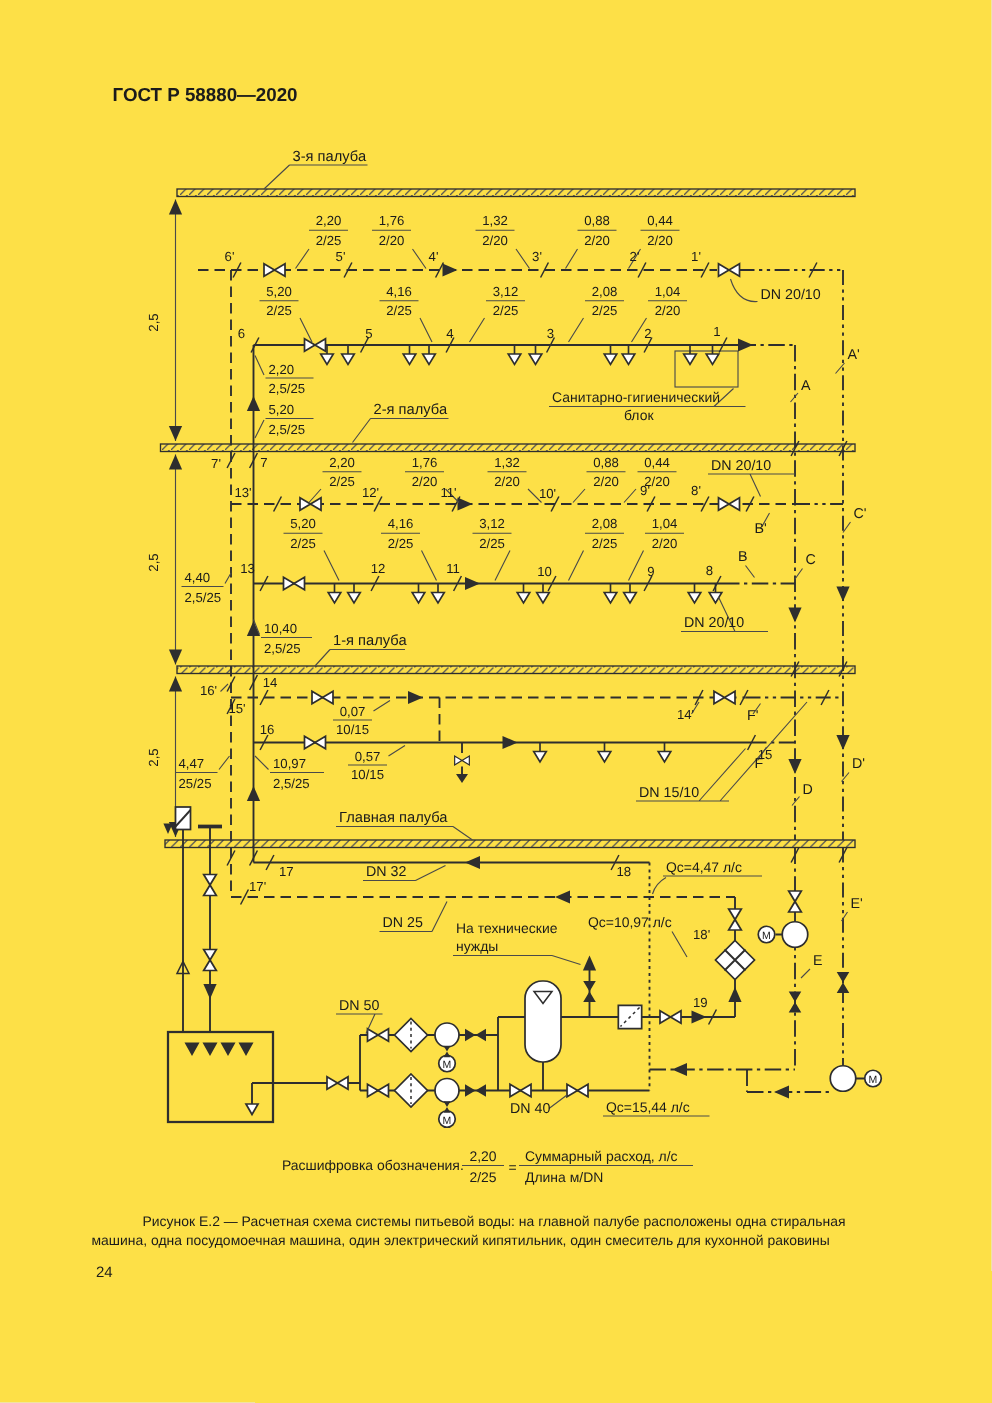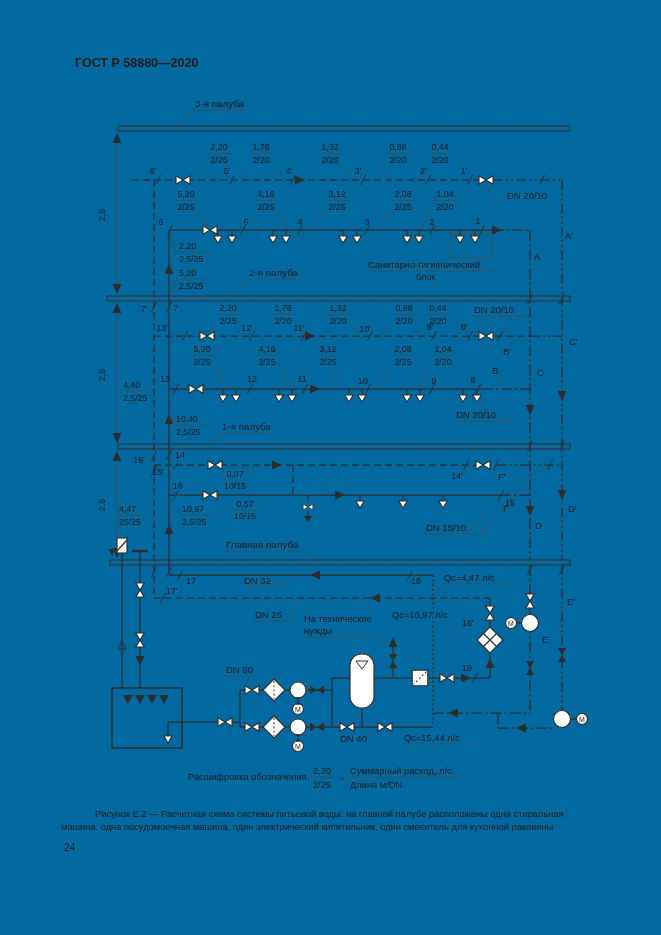--- a/index.html
+++ b/index.html
@@ -1,16 +1,16 @@
 <!DOCTYPE html>
 <html><head>
 <meta charset="utf-8">
 <style>
   html,body{margin:0;padding:0;background:#e8e8e8;}
-  .sheet{position:relative;width:661px;height:935px;background:#0369a1;margin:0 auto;
+  .sheet{position:relative;width:661px;height:935px;background:#fde047;margin:0 auto;
          font-family:"Liberation Sans",sans-serif;}
   svg{display:block}
   svg text{font-family:"Liberation Sans",sans-serif;fill:#1b1b1b}
   .p  {stroke:#2e2e2e;stroke-width:1.25;fill:none}
   .p2 {stroke:#2e2e2e;stroke-width:1.5;fill:none}
   .th {stroke:#4a4a4a;stroke-width:0.75;fill:none}
   .da {stroke-dasharray:7 4}
   .dd {stroke-dasharray:11 3 2.2 3}
   .d3 {stroke-dasharray:10 3 2.2 3 2.2 3}
   .dt {stroke-dasharray:2 2.6}

